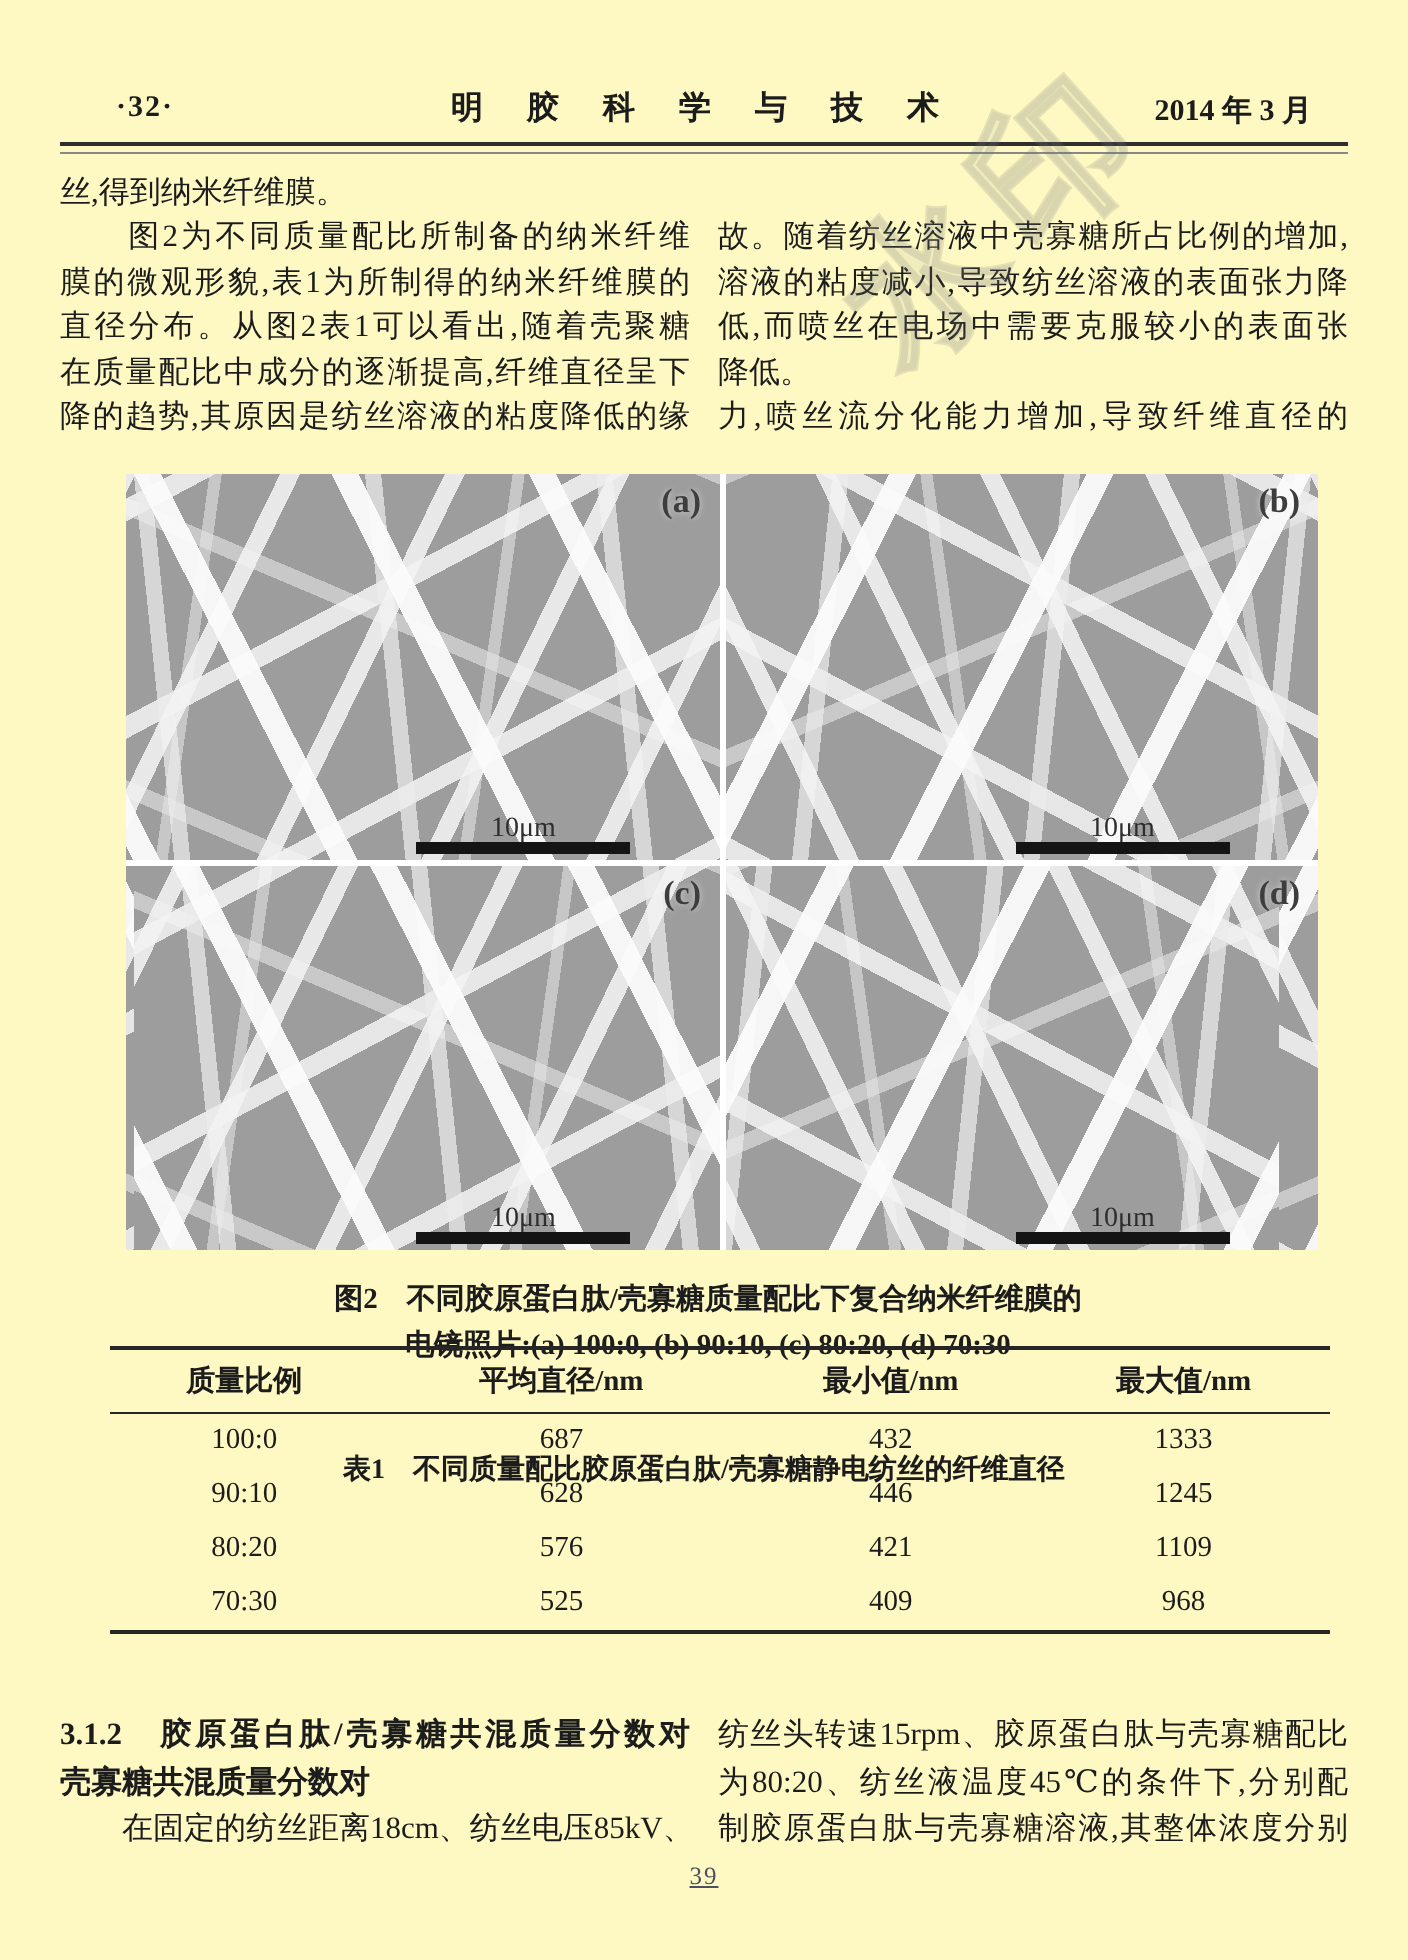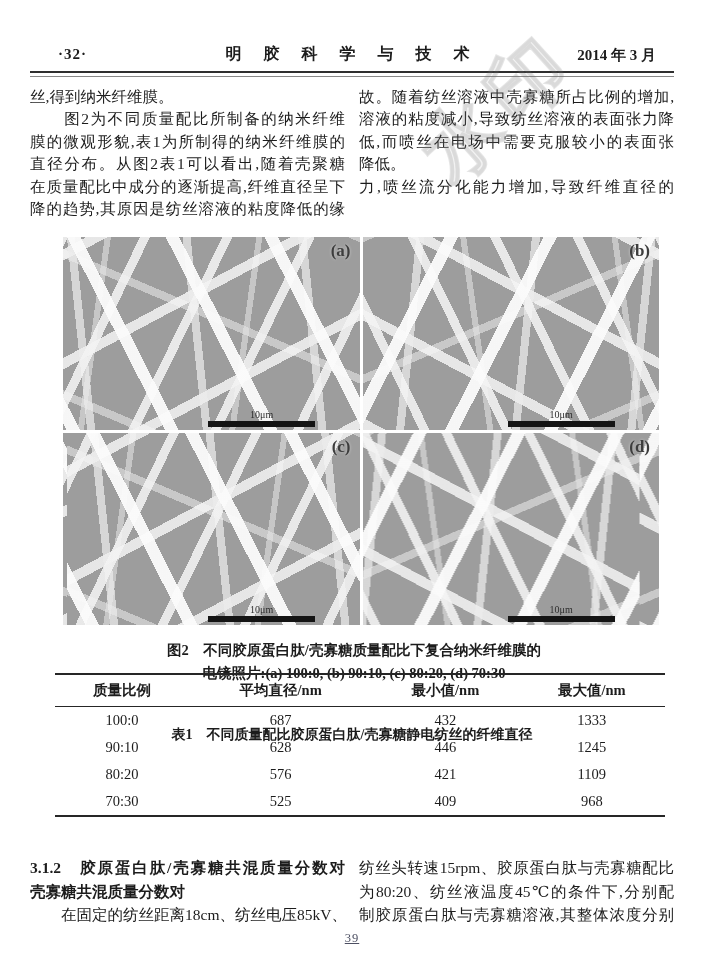--- a/index.html
+++ b/index.html
@@ -1,35 +1,35 @@
 <!DOCTYPE html>
 <html><head>
 <meta charset="utf-8">
 <style>
   html,body{margin:0;padding:0;background:#e8e8e8;}
   .page{
     position:relative;width:704px;height:980px;margin:0 auto;
-    background:#ffffff;overflow:hidden;
+    background:#fef9c3;overflow:hidden;
     font-family:"Liberation Serif","DejaVu Serif",serif;
     color:#1c1c1c;
   }
   
   .header{position:absolute;top:44px;left:30px;right:30px;height:24px;font-size:15px;}
   .header .pageno{position:absolute;left:28px;top:2px;letter-spacing:1px;font-weight:600;}
   .header .journal{position:absolute;left:0;right:0;top:0;text-align:center;font-weight:700;letter-spacing:9px;font-size:16px;}
   .header .issue{position:absolute;right:18px;top:2px;font-weight:600;}
   .header-rule{position:absolute;top:71px;left:30px;right:30px;height:3px;
     border-top:2px solid #2f2f2f;border-bottom:1px solid #888;}
   
   .twocol{position:absolute;left:30px;width:645px;display:flex;gap:14px;}
   .twocol .col{width:315px;font-size:15.5px;line-height:22.4px;}
   .line{text-align:justify;text-align-last:justify;white-space:nowrap;}
   .line.endline{text-align-last:left;}
   .line.bold{font-weight:700;}
-  .intro{top:86px;}
+  .intro{top:86px;align-items:flex-end;}
   .section{top:856px;}
   .section .col{line-height:23.6px;}
   
   .watermark{
     position:absolute;top:128px;left:398px;z-index:3;pointer-events:none;
     font-family:"Liberation Sans","DejaVu Sans",sans-serif;
     font-size:78px;font-weight:700;letter-spacing:10px;
     transform:rotate(-42deg);transform-origin:left top;
     color:rgba(130,130,130,0.10);-webkit-text-stroke:2px rgba(110,110,110,0.18);
   }
@@ -52,21 +52,21 @@
   }
   .sem.v2::before{transform:scaleX(-1);}
   .sem.v3::before{background-position:24px 10px;}
   .sem.v4::before{transform:scaleX(-1);background-position:40px 18px;}
   .panel-label{
     position:absolute;top:4px;right:9px;z-index:2;
     font-size:17px;font-weight:600;color:#3d3d3d;
     text-shadow:0 0 3px rgba(255,255,255,.5);
   }
   .scalebar{position:absolute;bottom:3px;left:49%;width:36%;z-index:2;text-align:center;}
-  .scalebar .scale-label{font-size:10px;color:#2e2e2e;line-height:11px;margin-bottom:1px;}
+  .scalebar .scale-label{font-size:14px;color:#2e2e2e;line-height:11px;margin-bottom:1px;}
   .scalebar .bar{height:6px;background:#141414;}
   
   .caption{position:absolute;top:639px;left:2px;width:100%;text-align:center;
     font-weight:700;font-size:14.5px;line-height:22.5px;}
   .table-title{position:absolute;top:696px;left:0;width:100%;text-align:center;
     font-weight:700;font-size:14px;margin-top:30px;}
   table.data{
     position:absolute;top:673px;left:55px;width:610px;
     border-collapse:collapse;font-size:14.5px;
     border-top:2px solid #262626;border-bottom:2px solid #262626;

